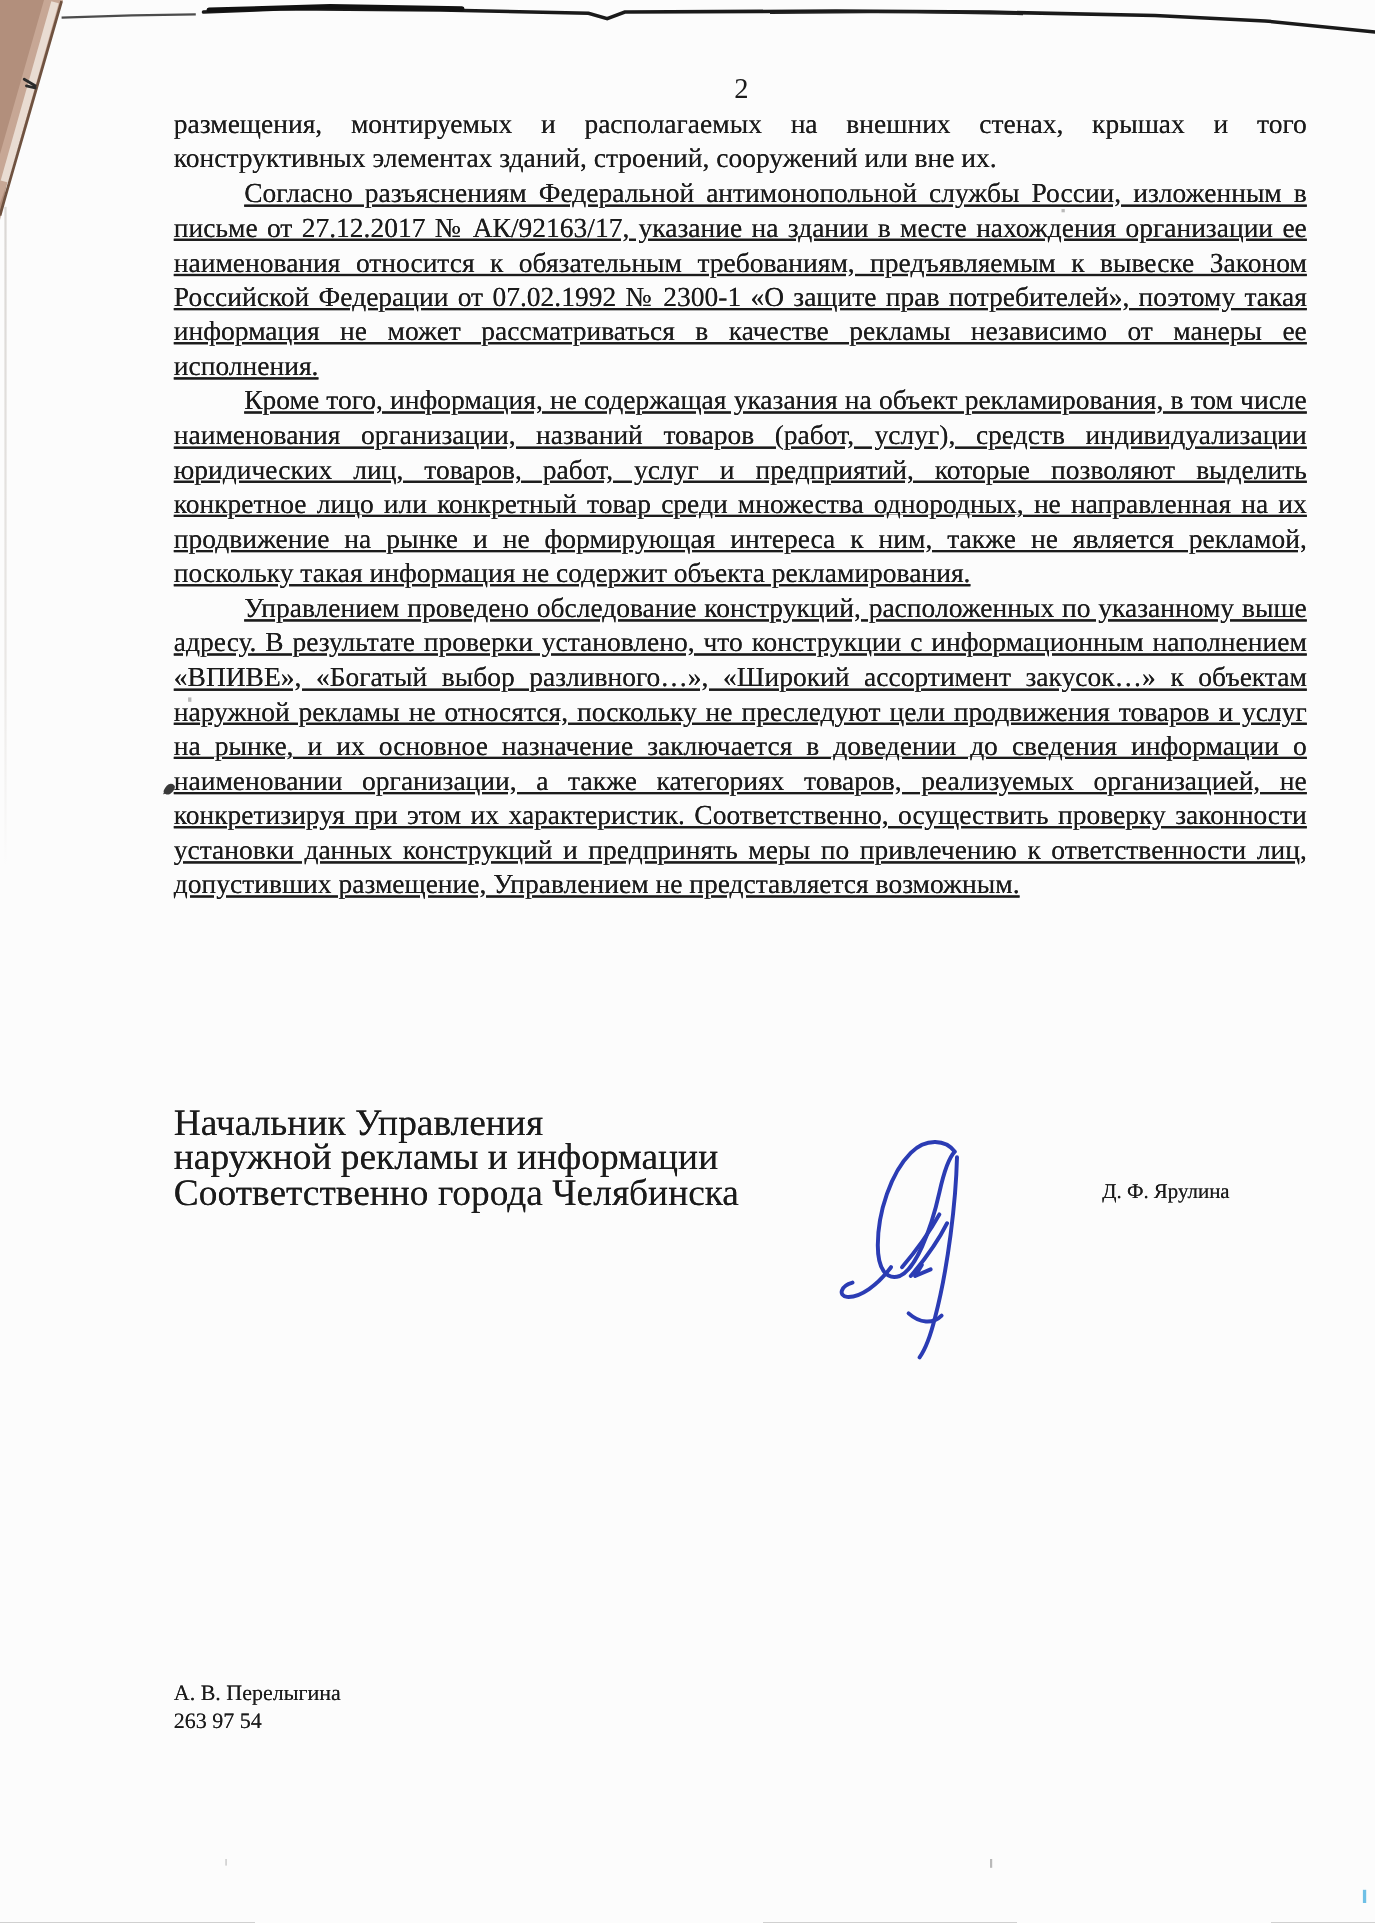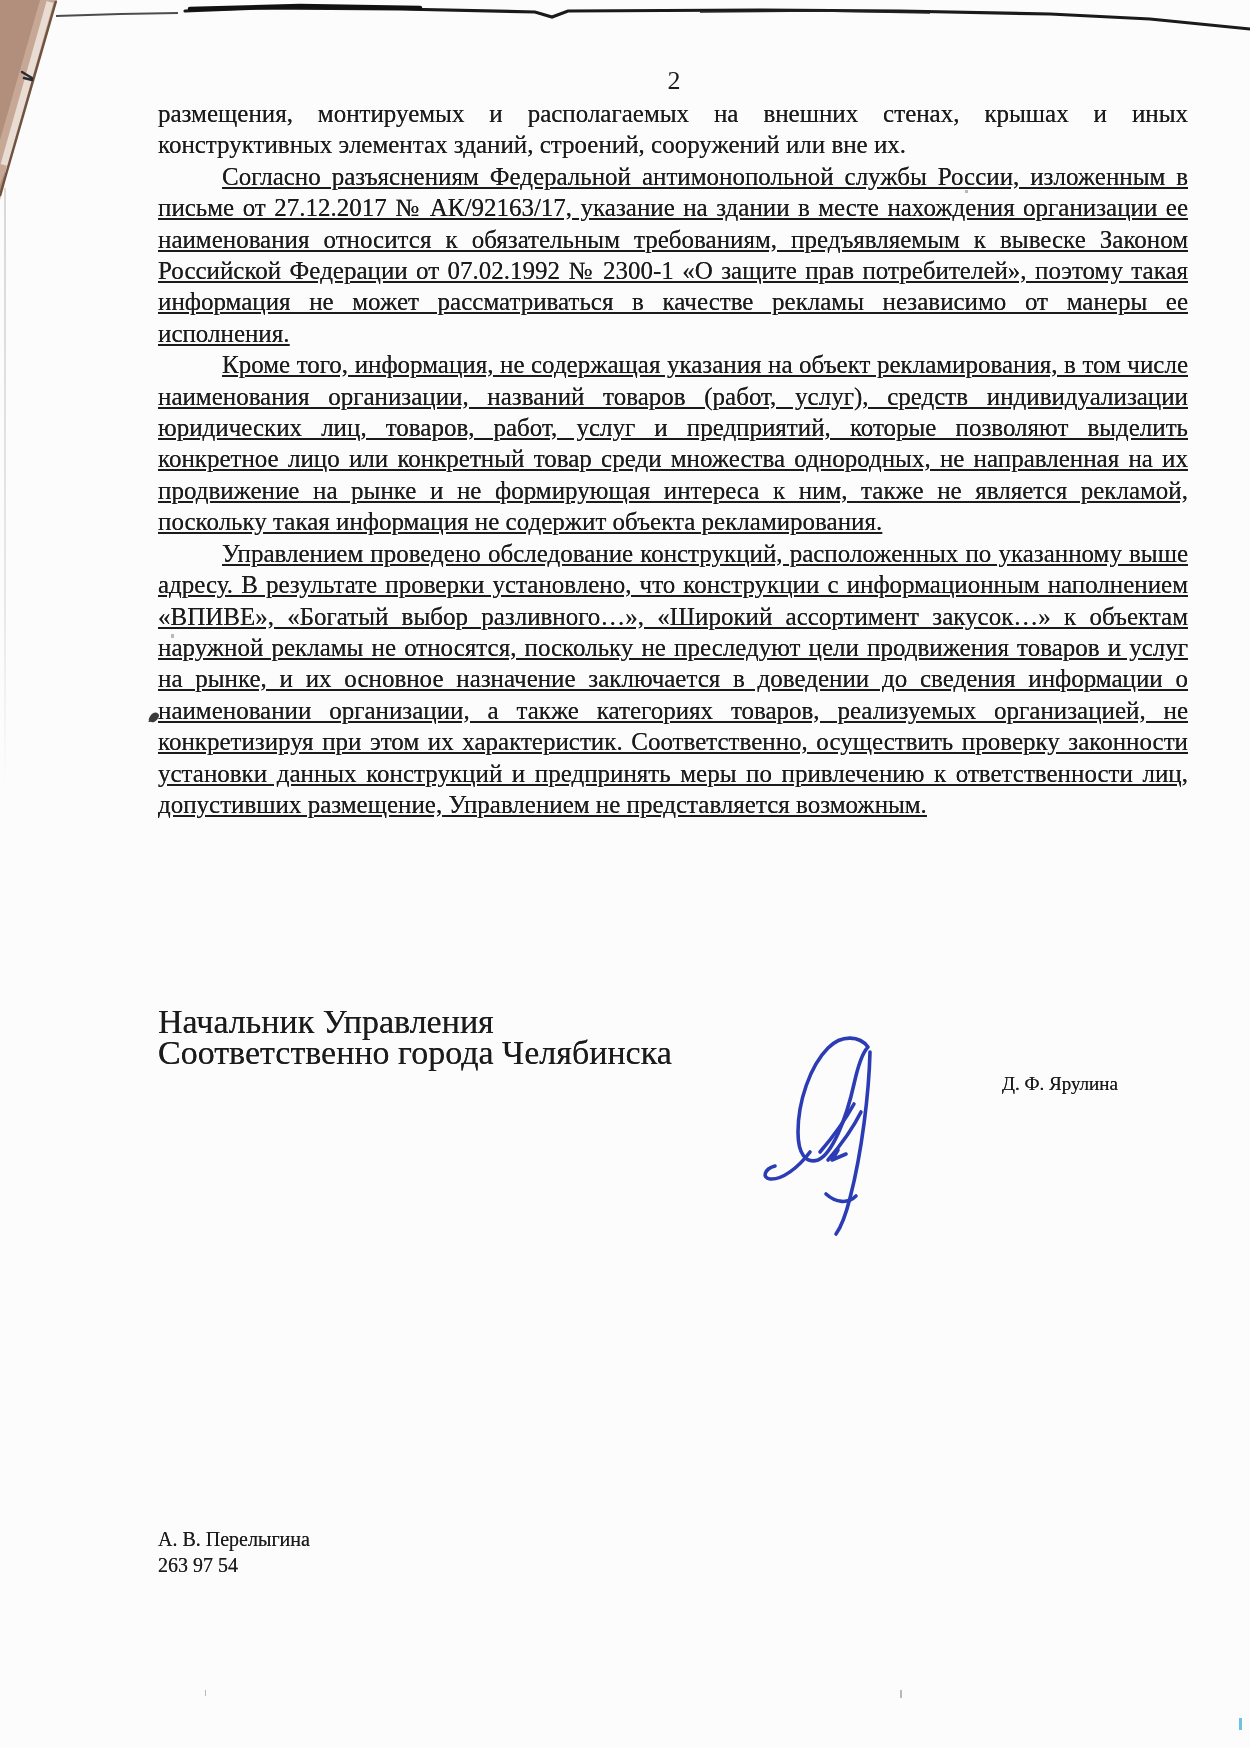--- a/index.html
+++ b/index.html
@@ -77,31 +77,32 @@
     <path d="M50,2 L4,165" stroke="#e9dcd2" stroke-width="7" fill="none"></path>
     <path d="M56,1 L5,178 L0,196" stroke="#6f5240" stroke-width="2.5" fill="none"></path>
     <path d="M22,72 l10,6 M24,78 l8,2" stroke="#2c2c2c" stroke-width="2.5" fill="none" stroke-linecap="round"></path>
   </svg>
 
   <div class="left-scan-line"></div>
 
   <div class="page-number">2</div>
 
   <div class="body-text">
-    <p>размещения, монтируемых и располагаемых на внешних стенах, крышах и иных конструктивных элементах зданий, строений, сооружений или вне их.</p>
+    <p>размещения, монтируемых и располагаемых на внешних стенах, крышах и того конструктивных элементах зданий, строений, сооружений или вне их.</p>
     <p class="indent">Согласно разъяснениям Федеральной антимонопольной службы России, изложенным в письме от 27.12.2017 № АК/92163/17, указание на здании в месте нахождения организации ее наименования относится к обязательным требованиям, предъявляемым к вывеске Законом Российской Федерации от 07.02.1992 № 2300-1 «О защите прав потребителей», поэтому такая информация не может рассматриваться в качестве рекламы независимо от манеры ее исполнения.</p>
     <p class="indent">Кроме того, информация, не содержащая указания на объект рекламирования, в том числе наименования организации, названий товаров (работ, услуг), средств индивидуализации юридических лиц, товаров, работ, услуг и предприятий, которые позволяют выделить конкретное лицо или конкретный товар среди множества однородных, не направленная на их продвижение на рынке и не формирующая интереса к ним, также не является рекламой, поскольку такая информация не содержит объекта рекламирования.</p>
     <p class="indent">Управлением проведено обследование конструкций, расположенных по указанному выше адресу. В результате проверки установлено, что конструкции с информационным наполнением «ВПИВЕ», «Богатый выбор разливного…», «Широкий ассортимент закусок…» к объектам наружной рекламы не относятся, поскольку не преследуют цели продвижения товаров и услуг на рынке, и их основное назначение заключается в доведении до сведения информации о наименовании организации, а также категориях товаров, реализуемых организацией, не конкретизируя при этом их характеристик. Соответственно, осуществить проверку законности установки данных конструкций и предпринять меры по привлечению к ответственности лиц, допустивших размещение, Управлением не представляется возможным.</p>
   </div>
 
   <div class="margin-mark"></div>
   <div class="speck faint" style="left:171px;top:634px;width:3px;height:4px;"></div>
 
   <div class="signature-block">
     <div>Начальник Управления</div>
+    <div>наружной рекламы и информации</div>
     <div>Соответственно города Челябинска</div>
   </div>
 
   <div class="signature-wrap">
     <svg width="200" height="250" viewBox="0 0 200 250" aria-hidden="true">
       <g fill="none" stroke="#2b3cb4" stroke-width="3.6" stroke-linecap="round" stroke-linejoin="round">
 
         <path d="M128,47 C120,36 102,34 88,48 C70,66 58,102 58,132 C58,154 66,164 78,160 C92,154 106,120 114,84 C118,66 122,53 128,47"></path>
 
         <path d="M70,152 C58,168 42,180 30,179 C22,178 24,169 35,166"></path>

